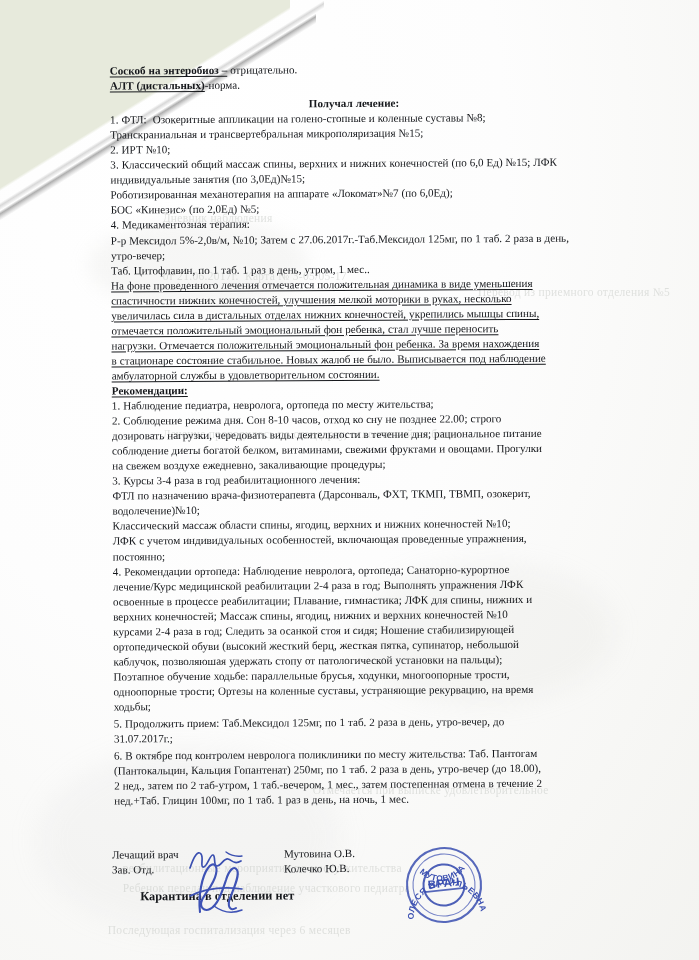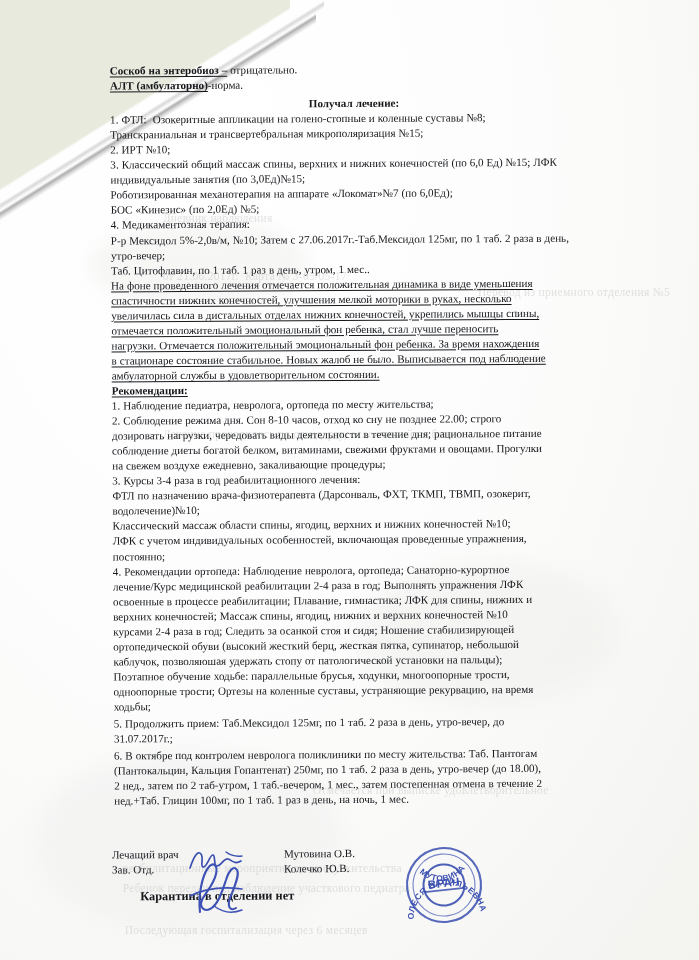--- a/index.html
+++ b/index.html
@@ -198,31 +198,31 @@
   </div>
   <div class="showthrough" style="left:300px;top:760px;width:380px;">
     <span>Отмечается при выписке удовлетворительное</span>
   </div>
   <div class="showthrough" style="left:110px;top:838px;width:560px;">
     <span>реабилитационные мероприятия по месту жительства</span>
   </div>
   <div class="showthrough" style="left:110px;top:858px;width:560px;">
     <span>Ребенок передан под наблюдение участкового педиатра</span>
   </div>
-  <div class="showthrough" style="left:112px;top:900px;width:560px;">
+  <div class="showthrough" style="left:95px;top:900px;width:560px;">
     <span>Последующая госпитализация через 6 месяцев</span>
   </div>
   <div class="showthrough" style="left:150px;top:188px;width:470px;">
     <span>Дневник наблюдения</span>
   </div>
 
   <div class="doc">
 
     <p><span class="b u">Соскоб на энтеробиоз –</span><span> отрицательно.</span></p>
-    <p><span class="b u">АЛТ (амбулаторно)</span><span>-норма.</span></p>
+    <p><span class="b u">АЛТ (дистальных)</span><span>-норма.</span></p>
 
     <div class="gap"></div>
     <p class="center b">Получал лечение:</p>
 
     <p>1. ФТЛ:  Озокеритные аппликации на голено-стопные и коленные суставы №8;</p>
     <p>Транскраниальная и трансвертебральная микрополяризация №15;</p>
     <p>2. ИРТ №10;</p>
     <p>3. Классический общий массаж спины, верхних и нижних конечностей (по 6,0 Ед) №15; ЛФК</p>
     <p>индивидуальные занятия (по 3,0Ед)№15;</p>
     <p>Роботизированная механотерапия на аппарате «Локомат»№7 (по 6,0Ед);</p>

